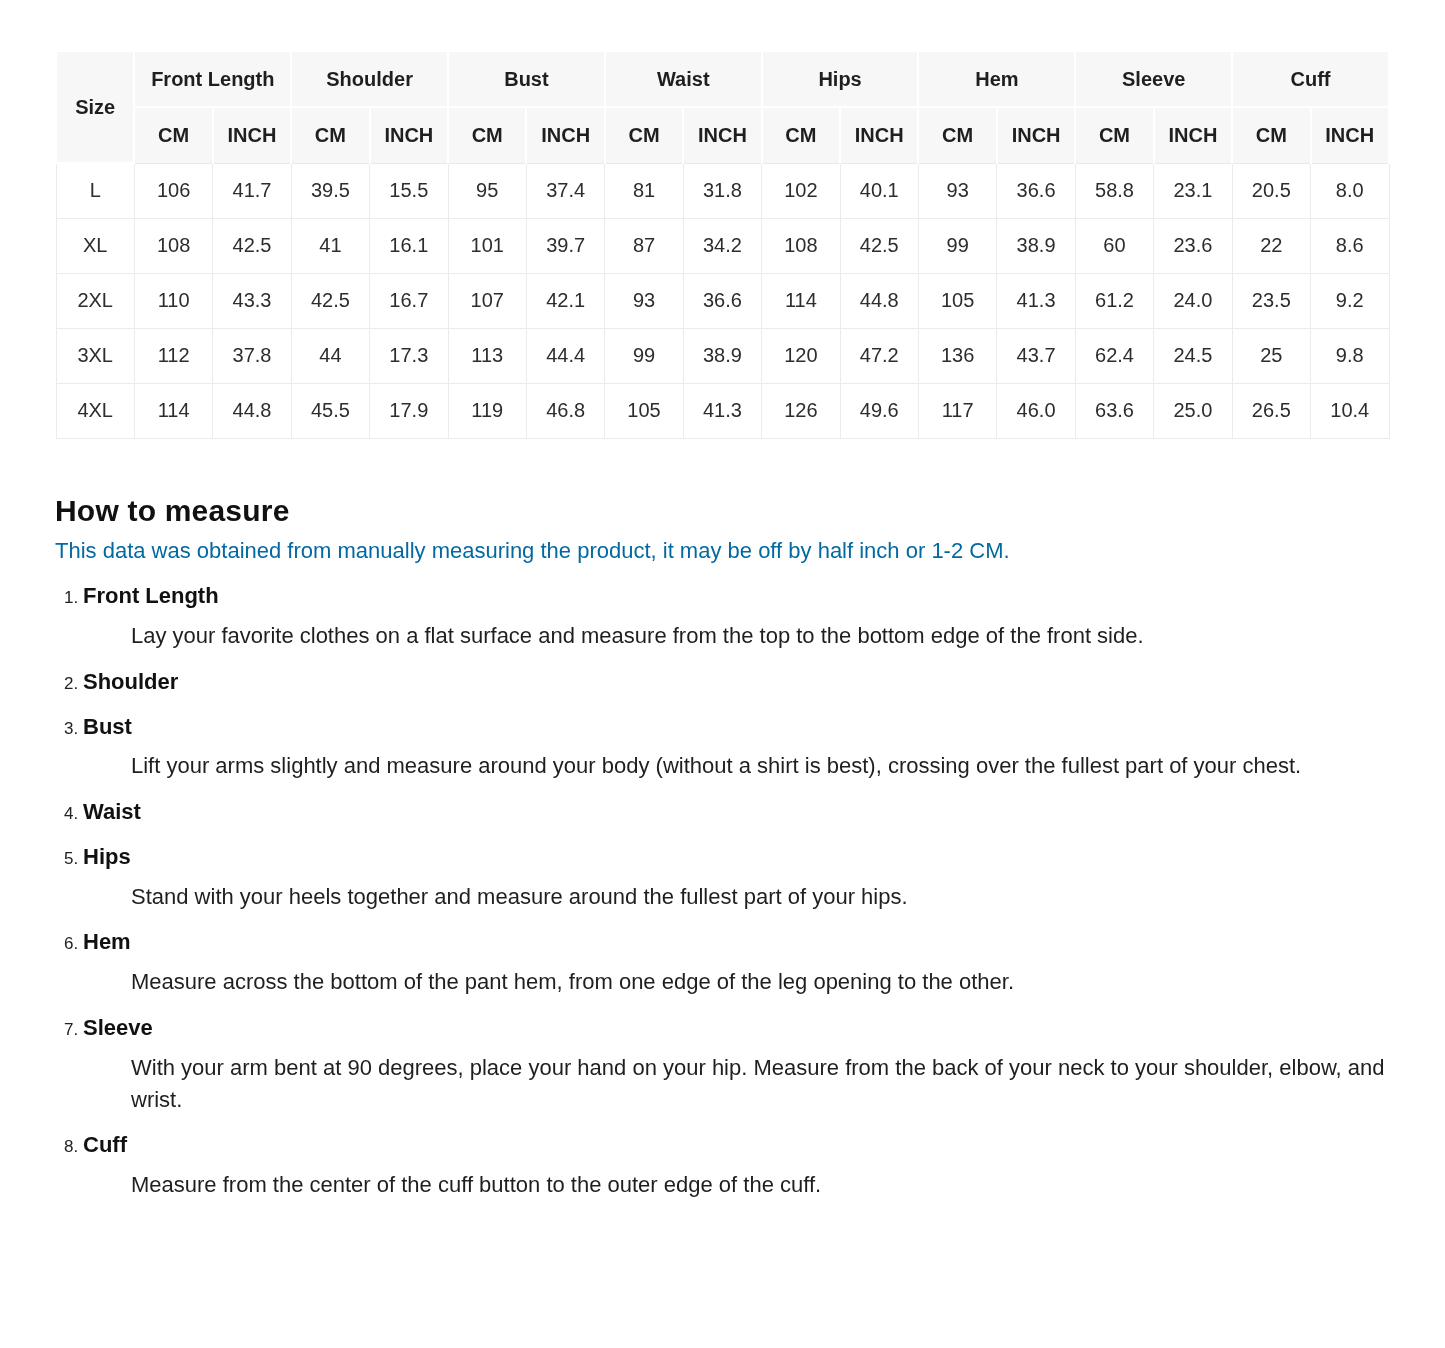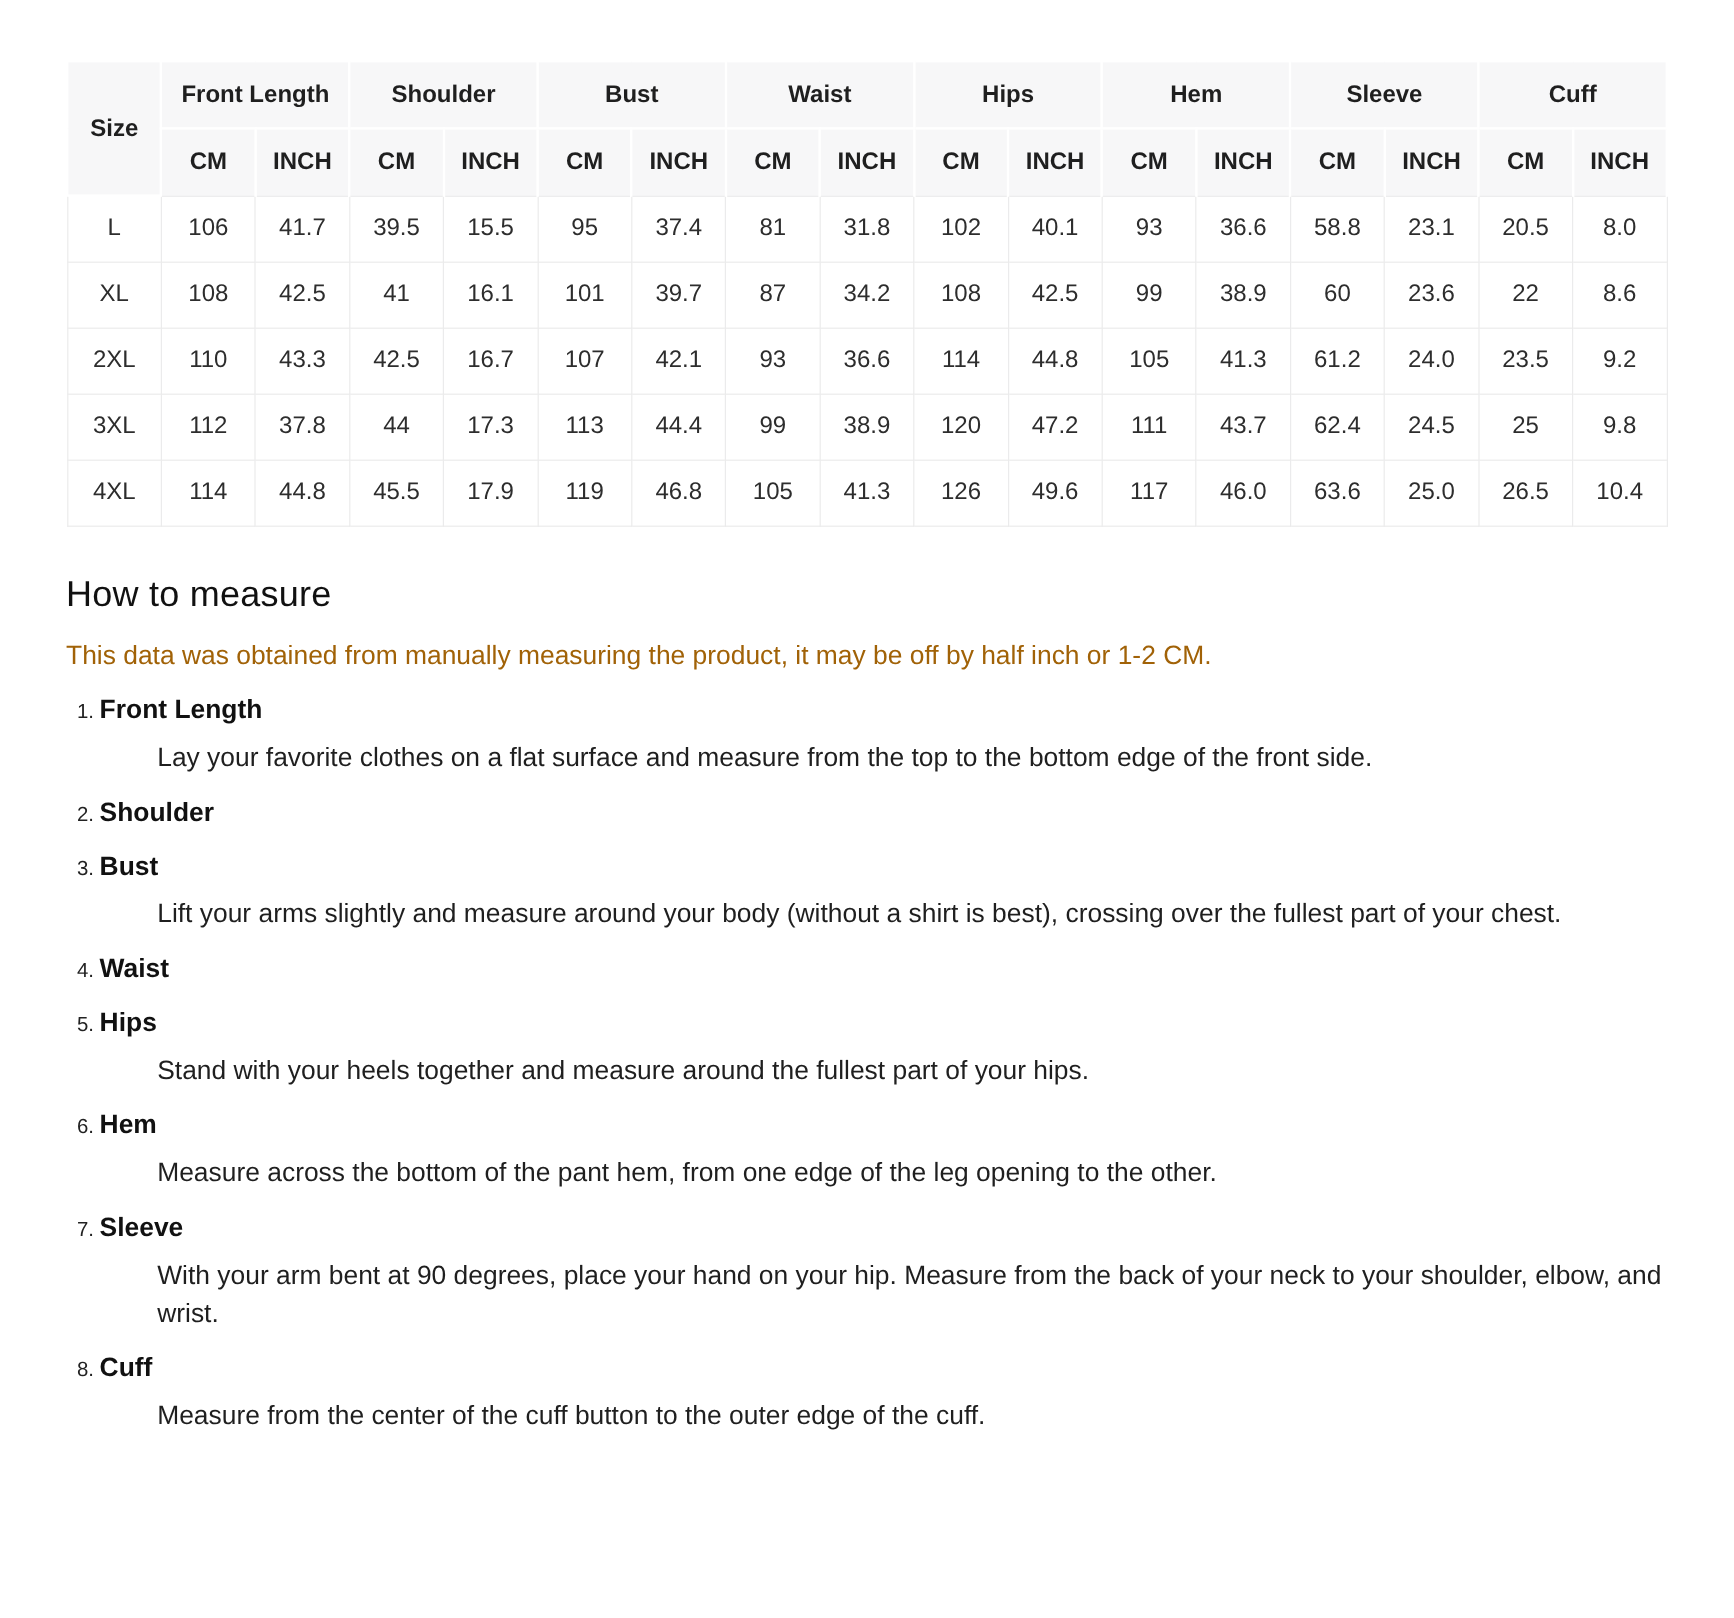--- a/index.html
+++ b/index.html
@@ -33,31 +33,31 @@
     border: 1px solid #ebebec;
     font-size: 20px;
     color: #2d2d2d;
     height: 55px;
     background: #ffffff;
   }
   .size-table tbody tr td:first-child { }
 
   
   .howto h2 {
-    margin-top: 40px;
+    margin-top: 55px;
     font-size: 30px;
-    font-weight: normal;
+    font-weight: bold;
     color: #111111;
     letter-spacing: 0.2px;
   }
   .howto .intro {
-    margin-top: 18px;
+    margin-top: 8px;
     font-size: 22px;
     line-height: 1.4;
-    color: #a16207;
+    color: #0369a1;
   }
   .howto ol {
     margin-top: 14px;
     padding-left: 28px;
     list-style: decimal outside;
   }
   .howto li { color: #1f1f1f; }
   .howto li::marker {
     font-size: 17px;
     font-weight: normal;
@@ -197,21 +197,21 @@
           <td>112</td>
           <td>37.8</td>
           <td>44</td>
           <td>17.3</td>
           <td>113</td>
           <td>44.4</td>
           <td>99</td>
           <td>38.9</td>
           <td>120</td>
           <td>47.2</td>
-          <td>111</td>
+          <td>136</td>
           <td>43.7</td>
           <td>62.4</td>
           <td>24.5</td>
           <td>25</td>
           <td>9.8</td>
         </tr>
         <tr>
           <td>4XL</td>
           <td>114</td>
           <td>44.8</td>

